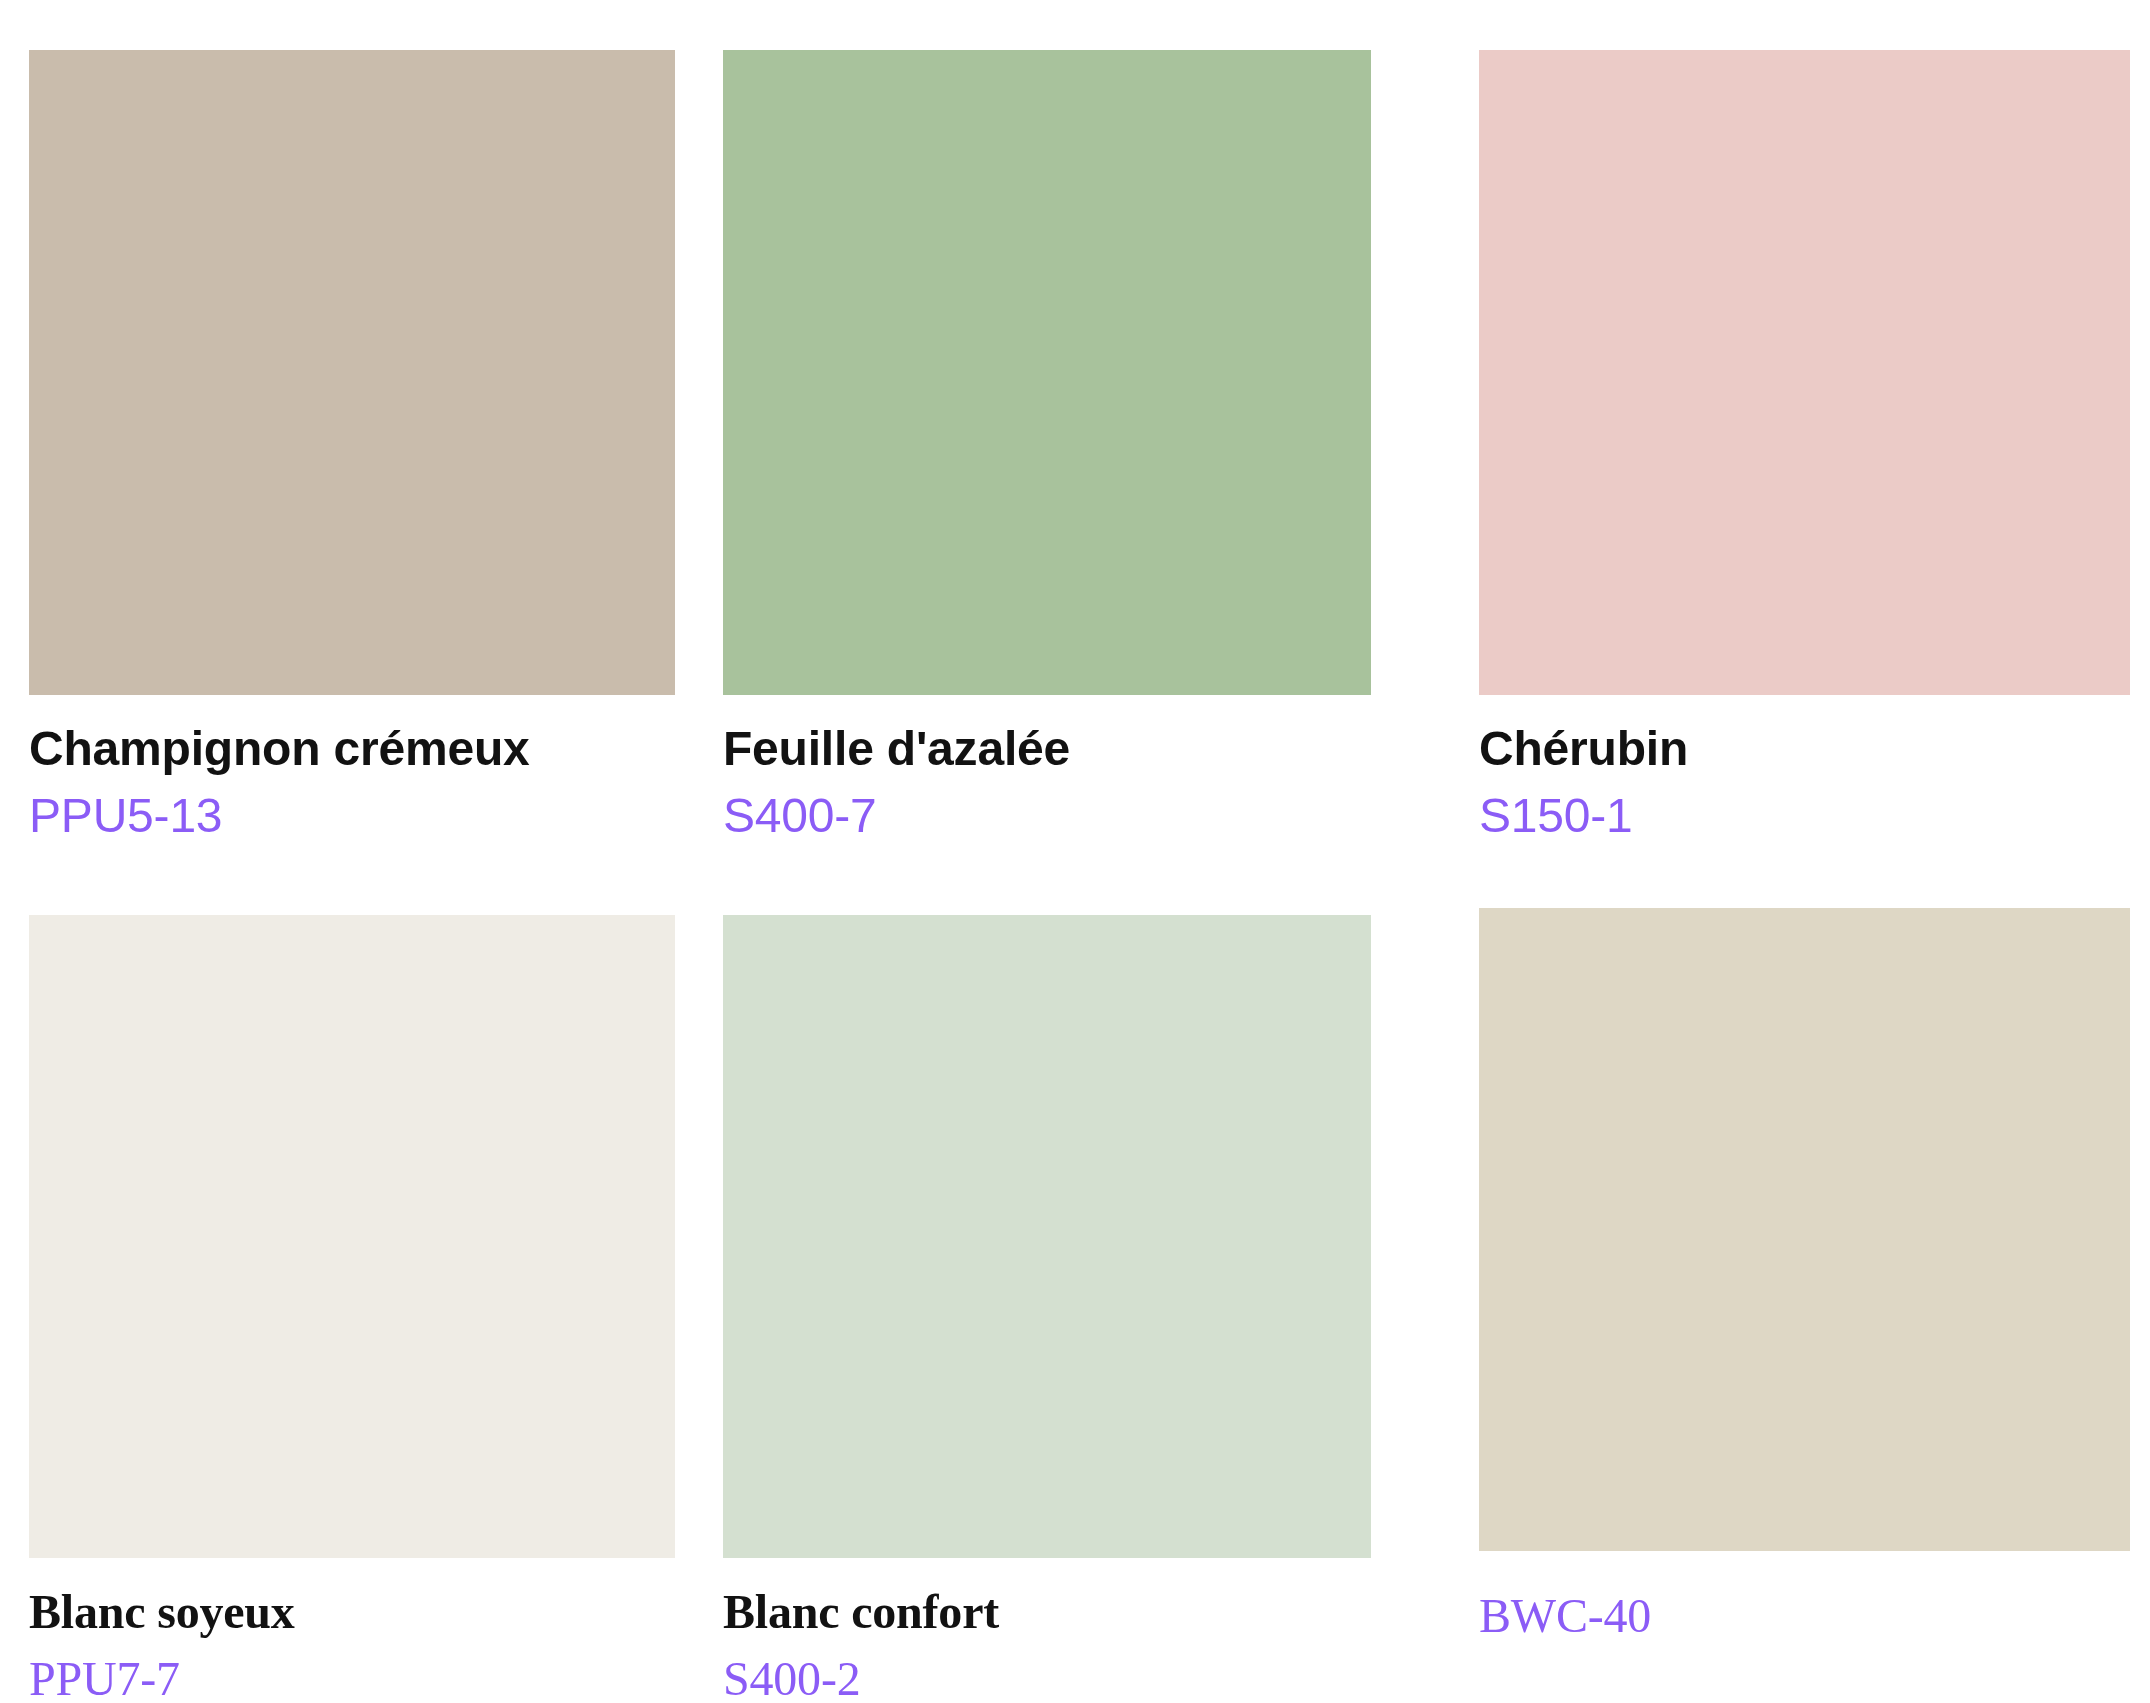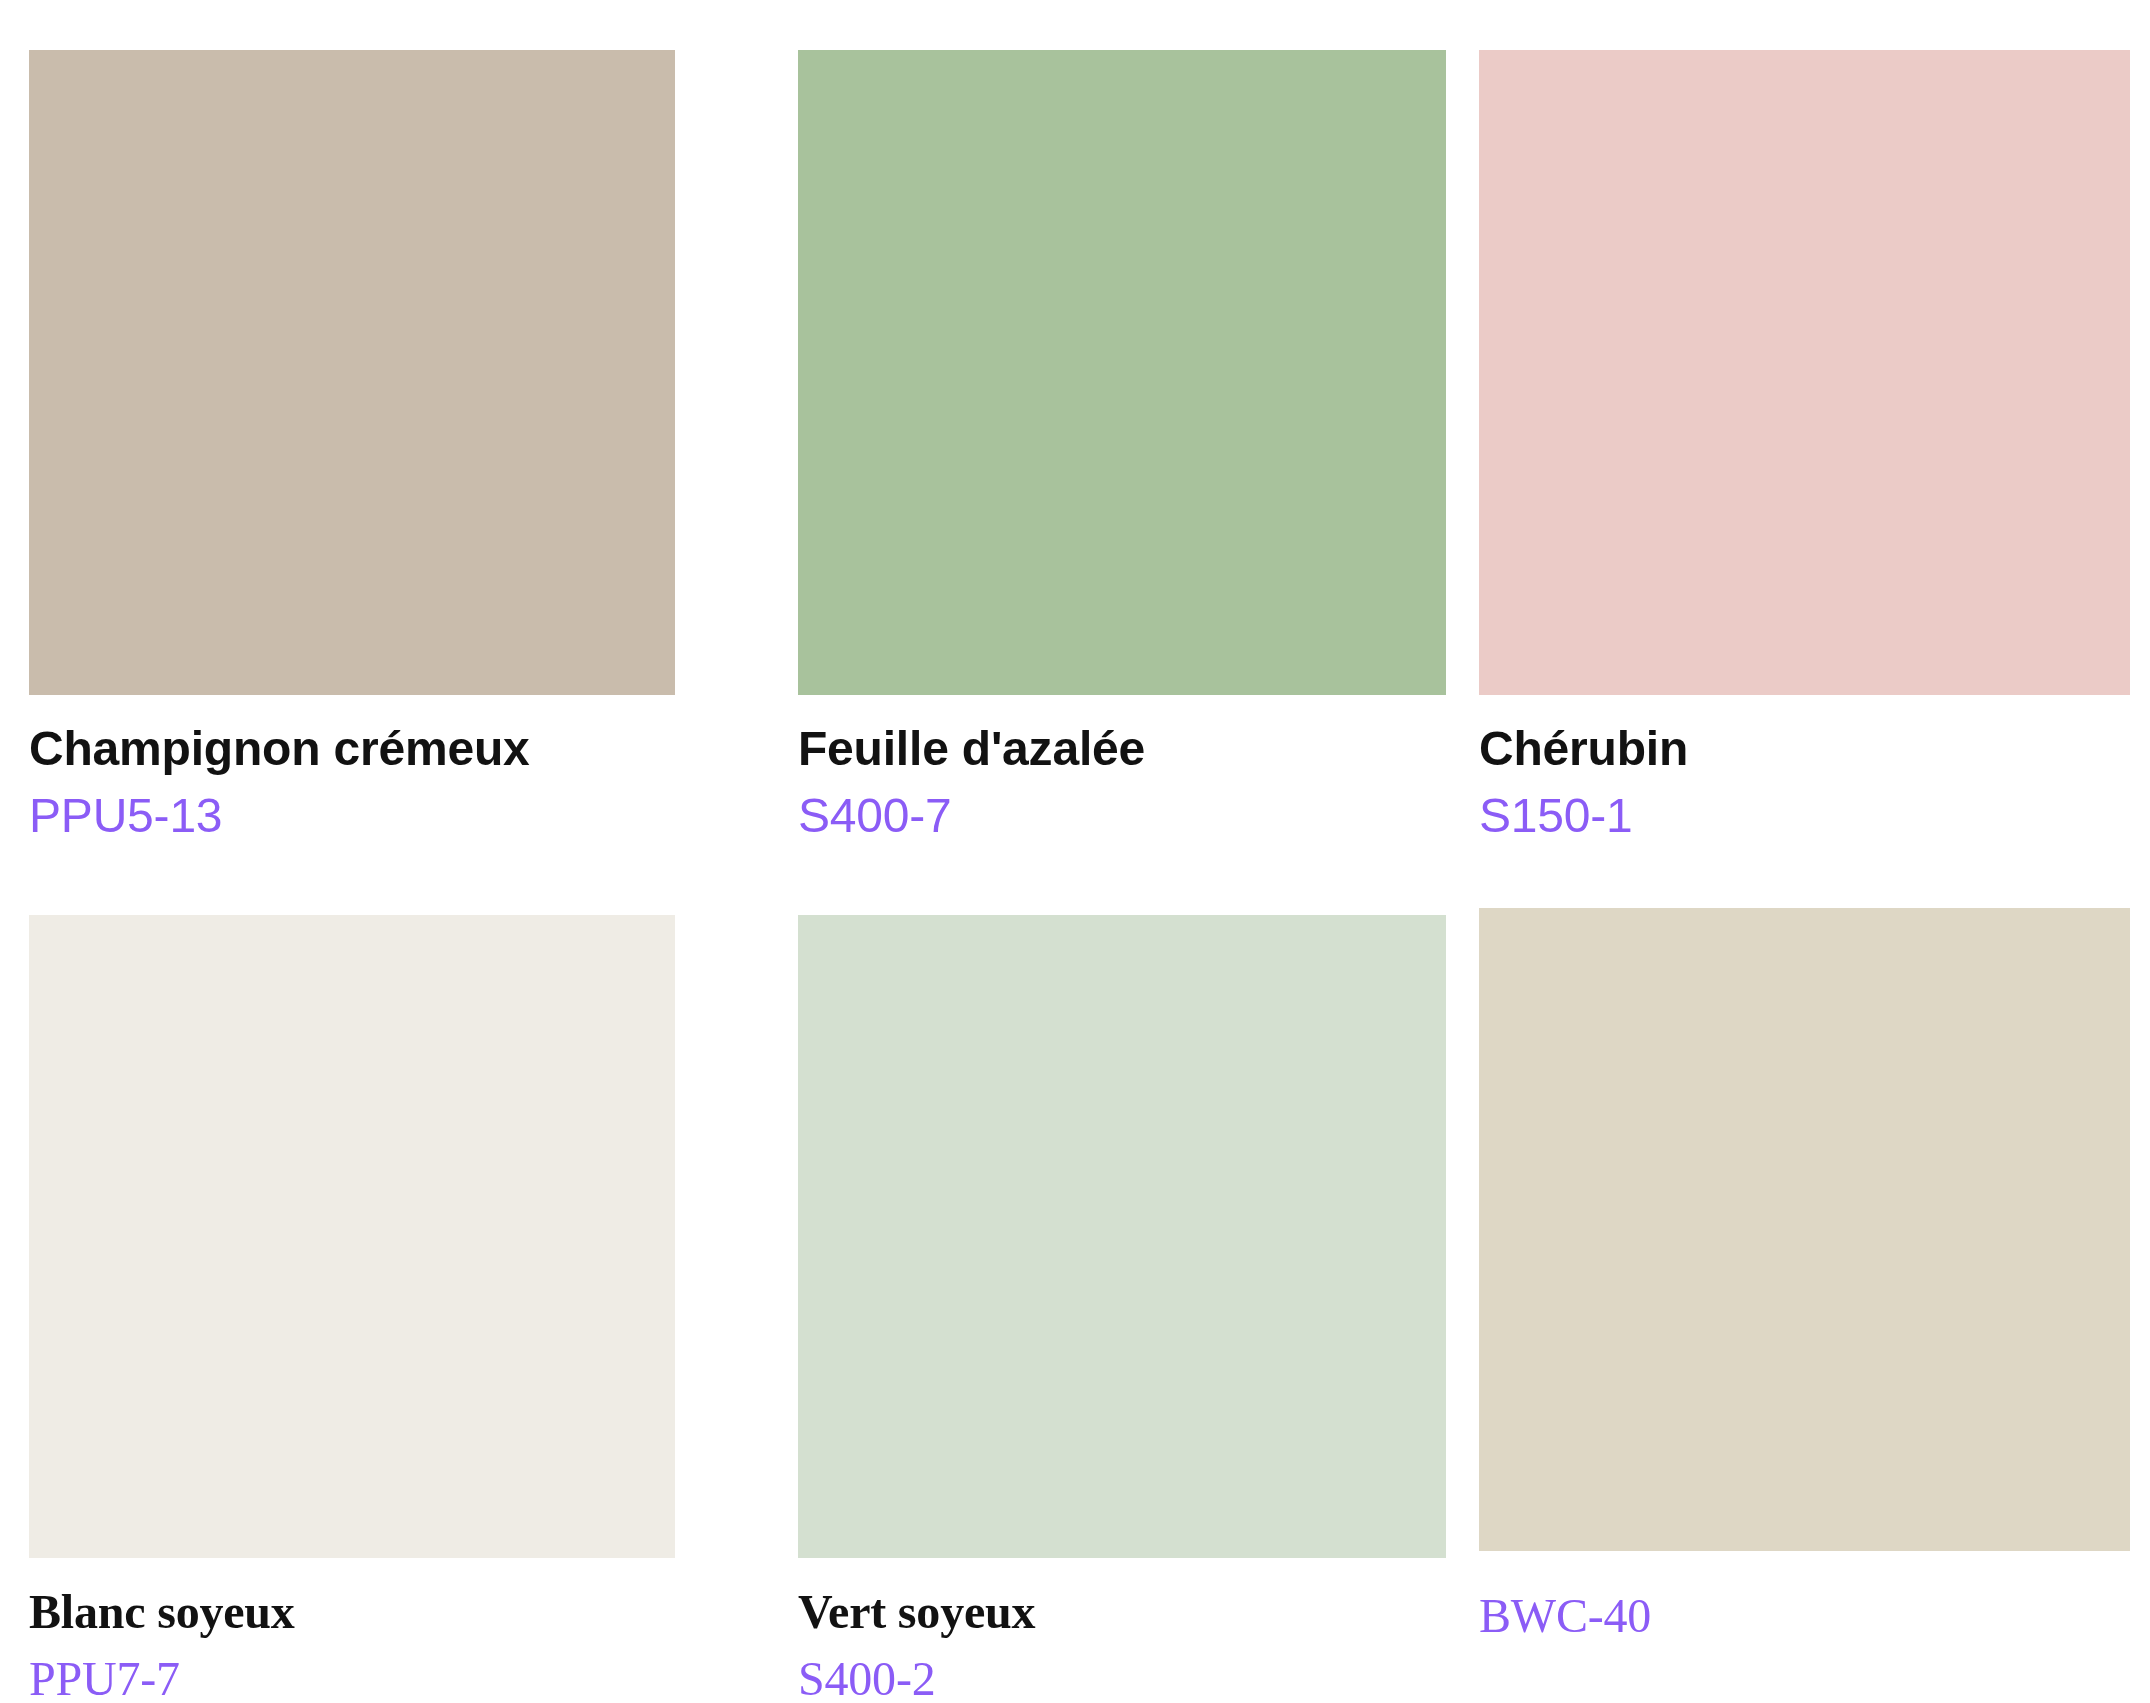--- a/index.html
+++ b/index.html
@@ -50,21 +50,21 @@
     font-weight: 400;
     line-height: 1.18;
     color: #8b5cf6;
     letter-spacing: -0.2px;
     padding-top: 10.8px;
     white-space: nowrap;
   }
 
   
   .col-1 { left: 29px;   width: 646px; }
-  .col-2 { left: 798px;  width: 648px; }
+  .col-2 { left: 723px;  width: 648px; }
   .col-3 { left: 1479px; width: 651px; }
 
   
   .row-1 { top: 26px; }
   .row-1 .swatch-chip { height: 645px; }
 
   .row-2 { top: 891px; font-family: Liberation Serif, serif; }
   .row-2 .swatch-chip { height: 643px; }
 
   
@@ -104,21 +104,21 @@
     <div class="swatch-chip" style="background:#EFECE5;"></div>
     <div class="swatch-caption">
       <div class="swatch-name">Blanc soyeux</div>
       <div class="swatch-code">PPU7-7</div>
     </div>
   </div>
 
   <div class="swatch-cell row-2 col-2">
     <div class="swatch-chip" style="background:#D4E0D0;"></div>
     <div class="swatch-caption">
-      <div class="swatch-name">Vert soyeux</div>
+      <div class="swatch-name">Blanc confort</div>
       <div class="swatch-code">S400-2</div>
     </div>
   </div>
 
   <div class="swatch-cell row-2 col-3">
     <div class="swatch-chip" style="background:#DED7C5;"></div>
     <div class="swatch-caption">
       <div class="swatch-code">BWC-40</div>
     </div>
   </div>

